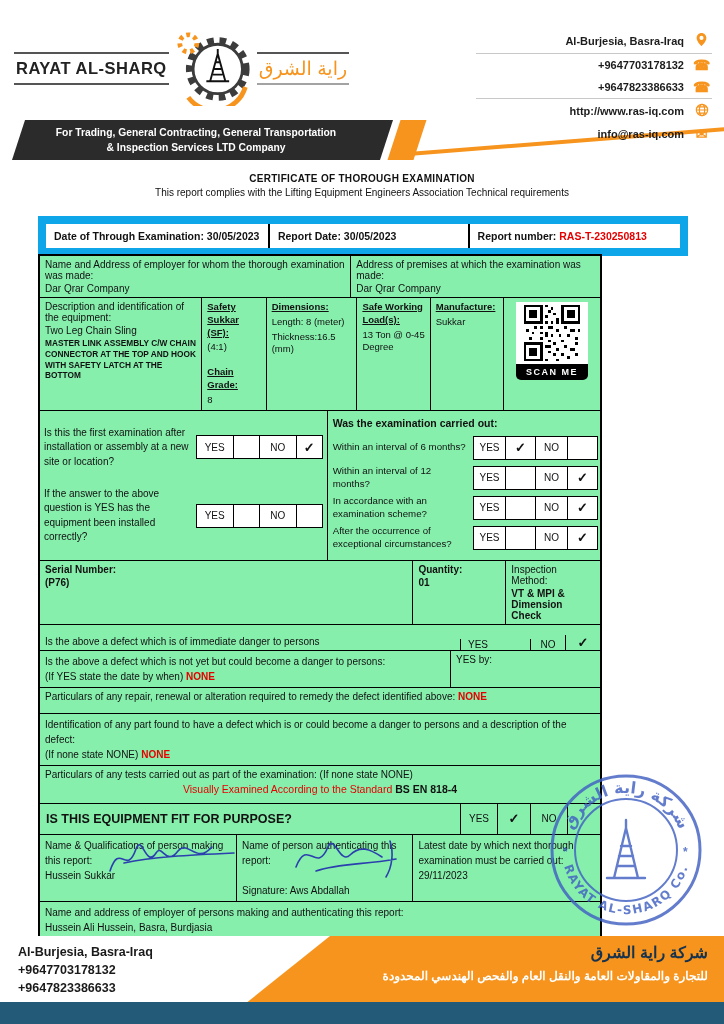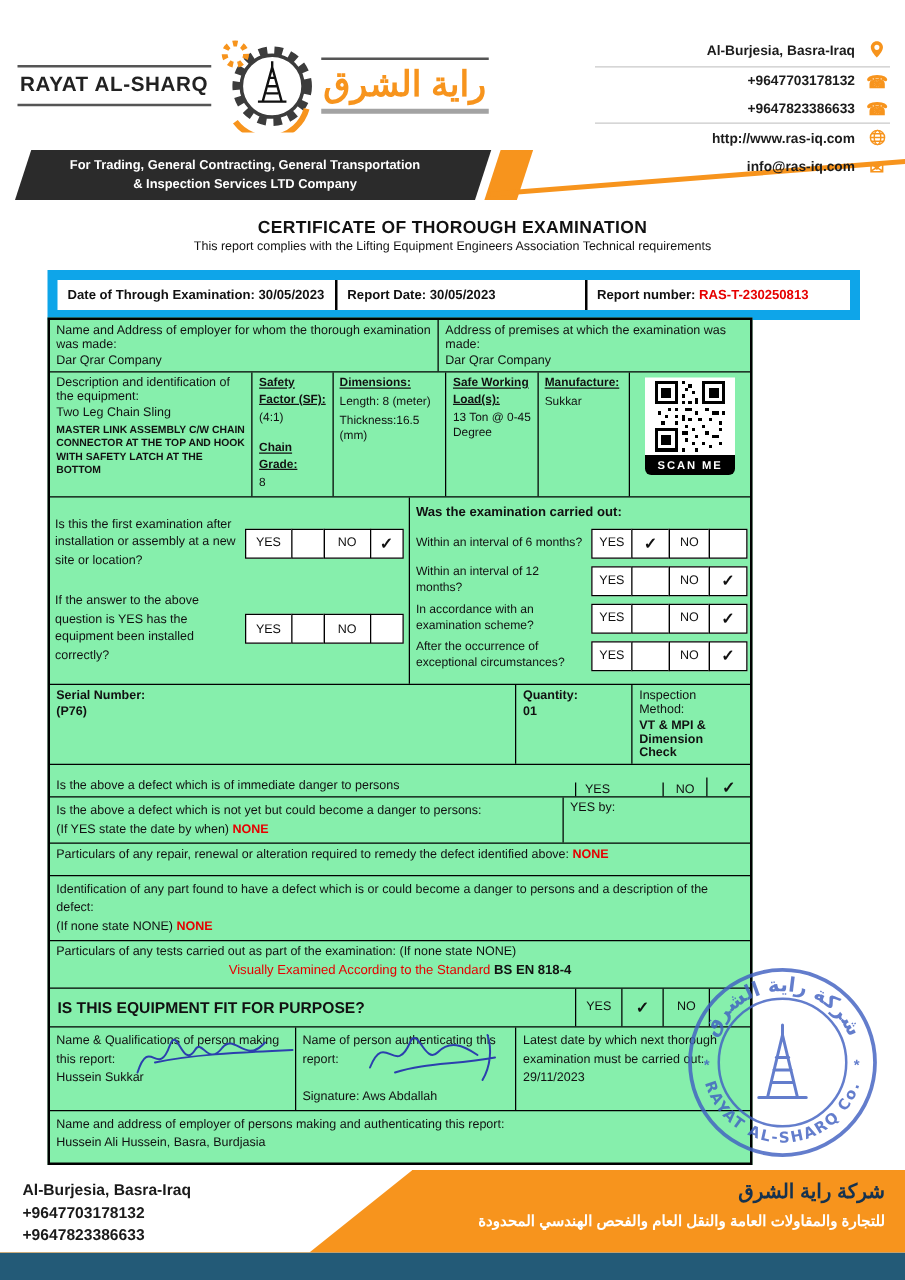--- a/index.html
+++ b/index.html
@@ -8,36 +8,36 @@
   }
   *{margin:0;padding:0;box-sizing:border-box;}
   body{background:#d9d9d9;font-family:"Liberation Sans",sans-serif;}
   .page{position:relative;width:724px;height:1024px;margin:0 auto;background:#fff;color:#111;overflow:hidden;}
 
   
   .logo-row{position:absolute;top:30px;left:14px;width:352px;display:flex;align-items:center;gap:6px;}
   .logo-en{font-size:16.5px;font-weight:bold;letter-spacing:.5px;color:#222;
     border-top:2px solid #555;border-bottom:2px solid #555;padding:5px 2px;white-space:nowrap;}
   .logo-gear{width:76px;height:76px;flex:0 0 auto;}
-  .logo-ar{font-size:28px;font-weight:bold;color:var(--accent);direction:rtl;white-space:nowrap;
-    border-top:2px solid #555;border-bottom:4px solid #a3a3a3;padding:3px 2px;}
+  .logo-ar{font-size:19px;font-weight:normal;color:var(--accent);direction:rtl;white-space:nowrap;
+    border-top:2px solid #555;border-bottom:2px solid #a3a3a3;padding:3px 2px;}
   .tagline{position:absolute;left:12px;top:120px;width:368px;height:40px;}
   .tagline .bg{position:absolute;inset:0;background:var(--bar-dark);transform:skewX(-18deg);transform-origin:bottom left;}
   .tagline .accent{position:absolute;top:0;bottom:0;right:-40px;width:26px;background:var(--accent);transform:skewX(-18deg);}
   .tagline .txt{position:relative;z-index:1;color:#fff;font-weight:bold;font-size:10.3px;text-align:center;padding-top:6px;line-height:1.45;}
   .tagline .tl{display:block;}
   .diag{position:absolute;left:392px;top:140px;width:340px;height:4px;background:var(--accent);transform:rotate(-4.5deg);}
   .contacts{position:absolute;top:28px;right:12px;width:236px;font-size:11px;font-weight:bold;color:#1c1c1c;z-index:2;background:transparent;}
   .contact-row{display:flex;justify-content:flex-end;align-items:center;gap:9px;padding:4px 2px;}
   .contact-row.sep{border-bottom:1px solid #c9c9c9;}
   .cicon{width:17px;text-align:center;color:var(--accent);font-size:14px;line-height:1;}
 
   
   .title-block{position:absolute;top:173px;left:0;right:0;text-align:center;}
-  .title-main{font-size:14px;font-weight:bold;letter-spacing:.3px;}
+  .title-main{font-size:10px;font-weight:bold;letter-spacing:.3px;}
   .title-sub{font-size:10px;margin-top:3px;}
 
   
   .meta-table{position:absolute;top:216px;left:38px;width:650px;display:flex;border:8px solid #0ea5e9;font-size:10.5px;font-weight:bold;}
   .meta-cell{padding:6px 8px;border-left:2px solid #000;}
   .meta-cell:first-child{border-left:none;}
   .mc1{width:35%;} .mc2{width:31.5%;} .mc3{width:33.5%;}
   .red{color:var(--alert-red);font-weight:bold;}
 
   .main-table{position:absolute;top:254px;left:38px;width:564px;border:2px solid #000;font-size:10px;background:#86efac;}
@@ -215,21 +215,21 @@
       </div>
     </div>
 
     <div class="t-row rowB">
       <div class="t-cell rB1">
         <span>Description and identification of the equipment:</span>
         <span class="val-line">Two Leg Chain Sling</span>
         <div class="desc-detail">MASTER LINK ASSEMBLY C/W CHAIN CONNECTOR AT THE TOP AND HOOK WITH SAFETY LATCH AT THE BOTTOM</div>
       </div>
       <div class="t-cell rB2 small-cell">
-        <span class="u">Safety Factor (SF):</span>
+        <span class="u">Safety Sukkar (SF):</span>
         <span class="val-line">(4:1)</span>
         <span class="val-line u" style="margin-top:12px;">Chain Grade:</span>
         <span class="val-line">8</span>
       </div>
       <div class="t-cell rB3 small-cell">
         <span class="u">Dimensions:</span>
         <span class="val-line">Length: 8 (meter)</span>
         <span class="val-line">Thickness:16.5 (mm)</span>
       </div>
       <div class="t-cell rB4 small-cell">

